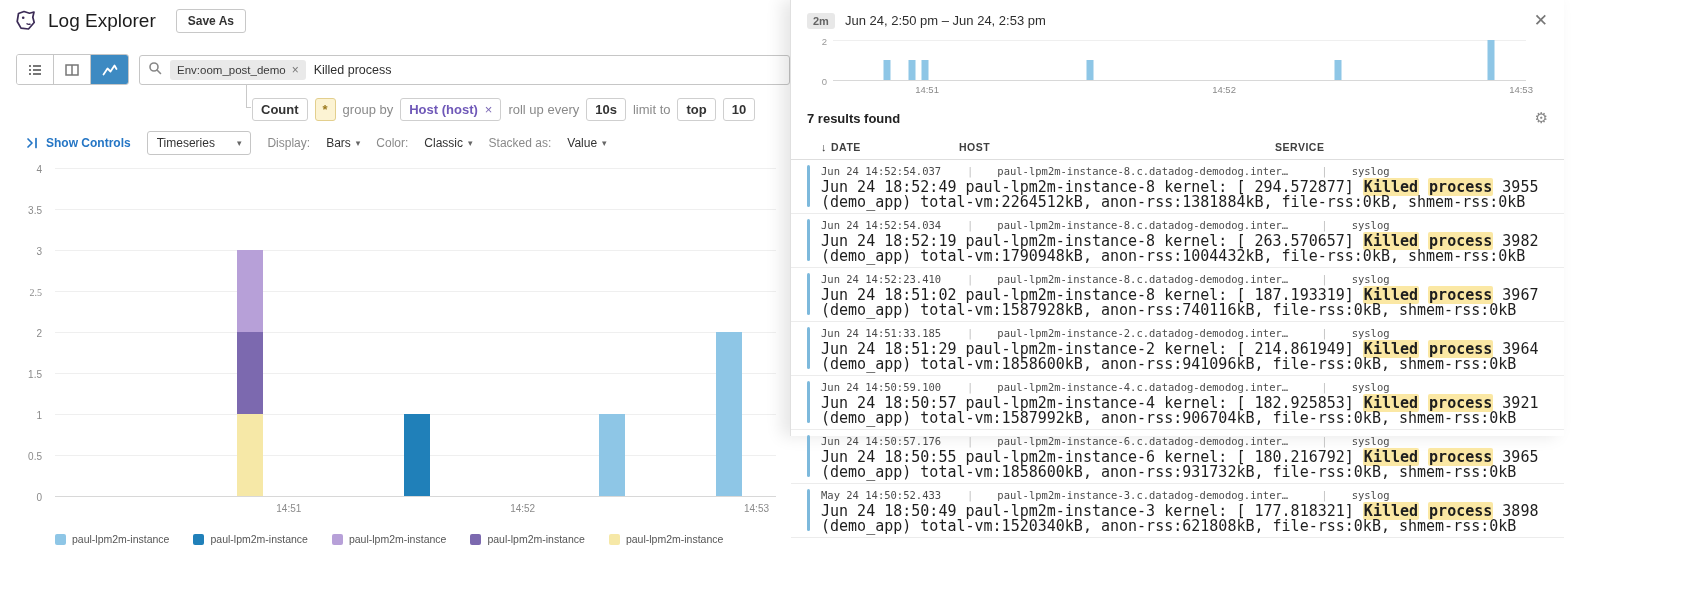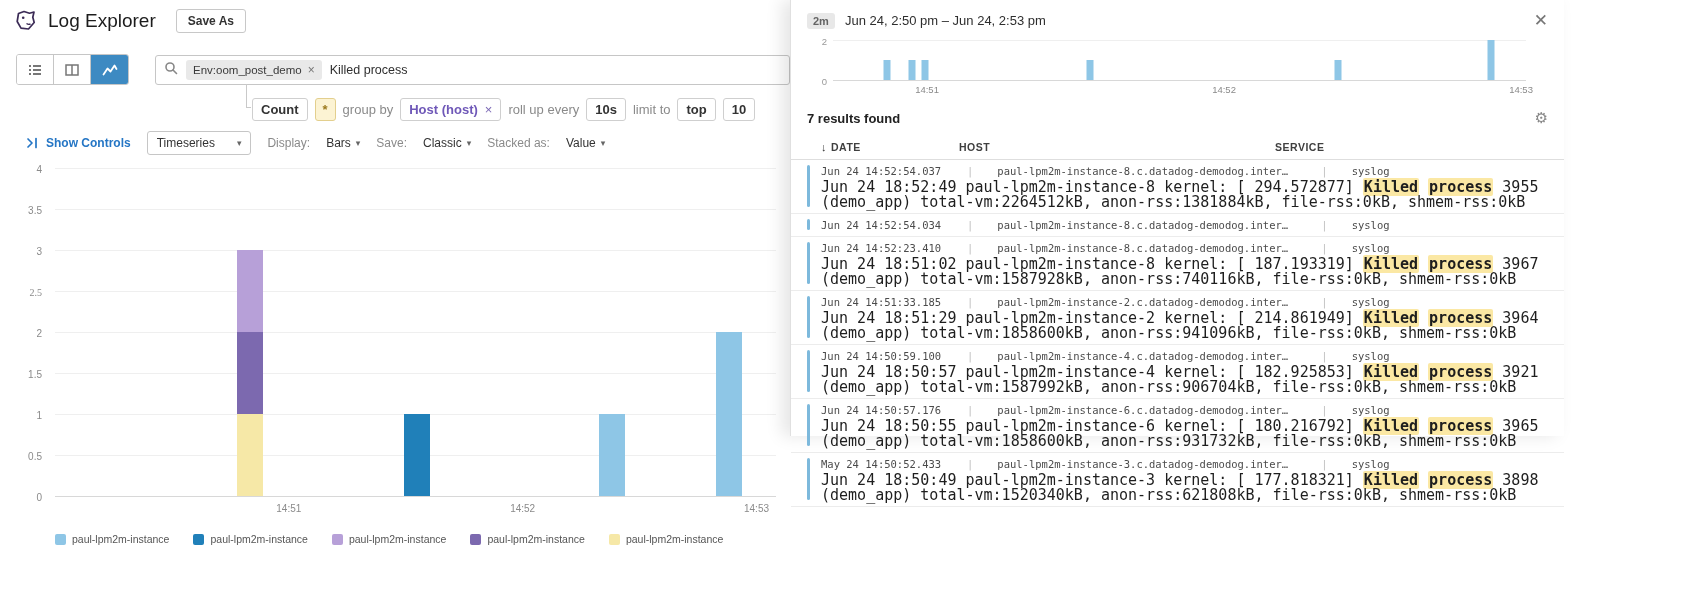--- a/index.html
+++ b/index.html
@@ -15,21 +15,21 @@
   .save-as { border:1px solid #c8c8c8; border-radius:3px; background:#fff; padding:4px 11px;
     font-size:12px; font-weight:600; color:#333; font-family:inherit; cursor:pointer; }
 
   .toolbar-row { display:flex; align-items:center; margin:12px 0 0 16px; gap:10px; }
   .toggle-group { display:flex; border:1px solid #c6c6c6; border-radius:3px; overflow:hidden; }
   .toggle { width:37px; height:29px; display:flex; align-items:center; justify-content:center;
     background:#fff; border:none; border-right:1px solid #c6c6c6; cursor:pointer; }
   .toggle:last-child { border-right:none; }
   .toggle.active { background:#3d8ac2; }
   .search-box { flex:1; height:30px; border:1px solid #c6c6c6; border-radius:3px;
-    display:flex; align-items:center; padding:0 8px; gap:8px; background:#fff;margin-left:16px; }
+    display:flex; align-items:center; padding:0 8px; gap:8px; background:#fff; }
   .tag { display:flex; align-items:center; gap:6px; background:#e9e9e9; border-radius:3px;
     padding:3px 7px; font-size:11.5px; color:#3a3a3a; white-space:nowrap; }
   .tag-x { color:#777; font-size:12px; cursor:pointer; }
   .query-text { font-size:12.5px; color:#2f2f2f; }
 
   .query-row { position:relative; margin:12px 0 0 252px; display:flex; align-items:center;
     gap:7px; font-size:13px; color:#7a7a7a; height:24px; }
   .connector { position:absolute; left:-6px; top:-13px; width:5px; height:24px;
     border-left:1px solid #c9c9c9; border-bottom:1px solid #c9c9c9; }
   .qbox { border:1px solid #cfcfcf; border-radius:3px; padding:3px 8px; background:#fff;
@@ -190,21 +190,21 @@
       </span>
       <span class="select-box">
         <span>Timeseries</span>
         <span class="caret">▾</span>
       </span>
       <span class="ctl-label">Display:</span>
       <span class="inline-select">
         <span>Bars</span>
         <span class="caret">▾</span>
       </span>
-      <span class="ctl-label">Save:</span>
+      <span class="ctl-label">Color:</span>
       <span class="inline-select">
         <span>Classic</span>
         <span class="caret">▾</span>
       </span>
       <span class="ctl-label">Stacked as:</span>
       <span class="inline-select">
         <span>Value</span>
         <span class="caret">▾</span>
       </span>
     </div>
@@ -345,20 +345,21 @@
           <div class="log-msg">Jun 24 18:52:49 paul-lpm2m-instance-8 kernel: [ 294.572877] <span class="hl">Killed</span> <span class="hl">process</span> 3955 (demo_app) total-vm:2264512kB, anon-rss:1381884kB, file-rss:0kB, shmem-rss:0kB</div>
         </div>
         <div class="log-row">
           <div class="log-meta">
             <span class="m-date">Jun 24 14:52:54.034</span>
             <span class="m-sep">|</span>
             <span class="m-host">paul-lpm2m-instance-8.c.datadog-demodog.inter…</span>
             <span class="m-sep">|</span>
             <span>syslog</span>
           </div>
+          <div class="log-msg">Jun 24 18:52:19 paul-lpm2m-instance-8 kernel: [ 263.570657] <span class="hl">Killed</span> <span class="hl">process</span> 3982 (demo_app) total-vm:1790948kB, anon-rss:1004432kB, file-rss:0kB, shmem-rss:0kB</div>
         </div>
         <div class="log-row">
           <div class="log-meta">
             <span class="m-date">Jun 24 14:52:23.410</span>
             <span class="m-sep">|</span>
             <span class="m-host">paul-lpm2m-instance-8.c.datadog-demodog.inter…</span>
             <span class="m-sep">|</span>
             <span>syslog</span>
           </div>
           <div class="log-msg">Jun 24 18:51:02 paul-lpm2m-instance-8 kernel: [ 187.193319] <span class="hl">Killed</span> <span class="hl">process</span> 3967 (demo_app) total-vm:1587928kB, anon-rss:740116kB, file-rss:0kB, shmem-rss:0kB</div>

